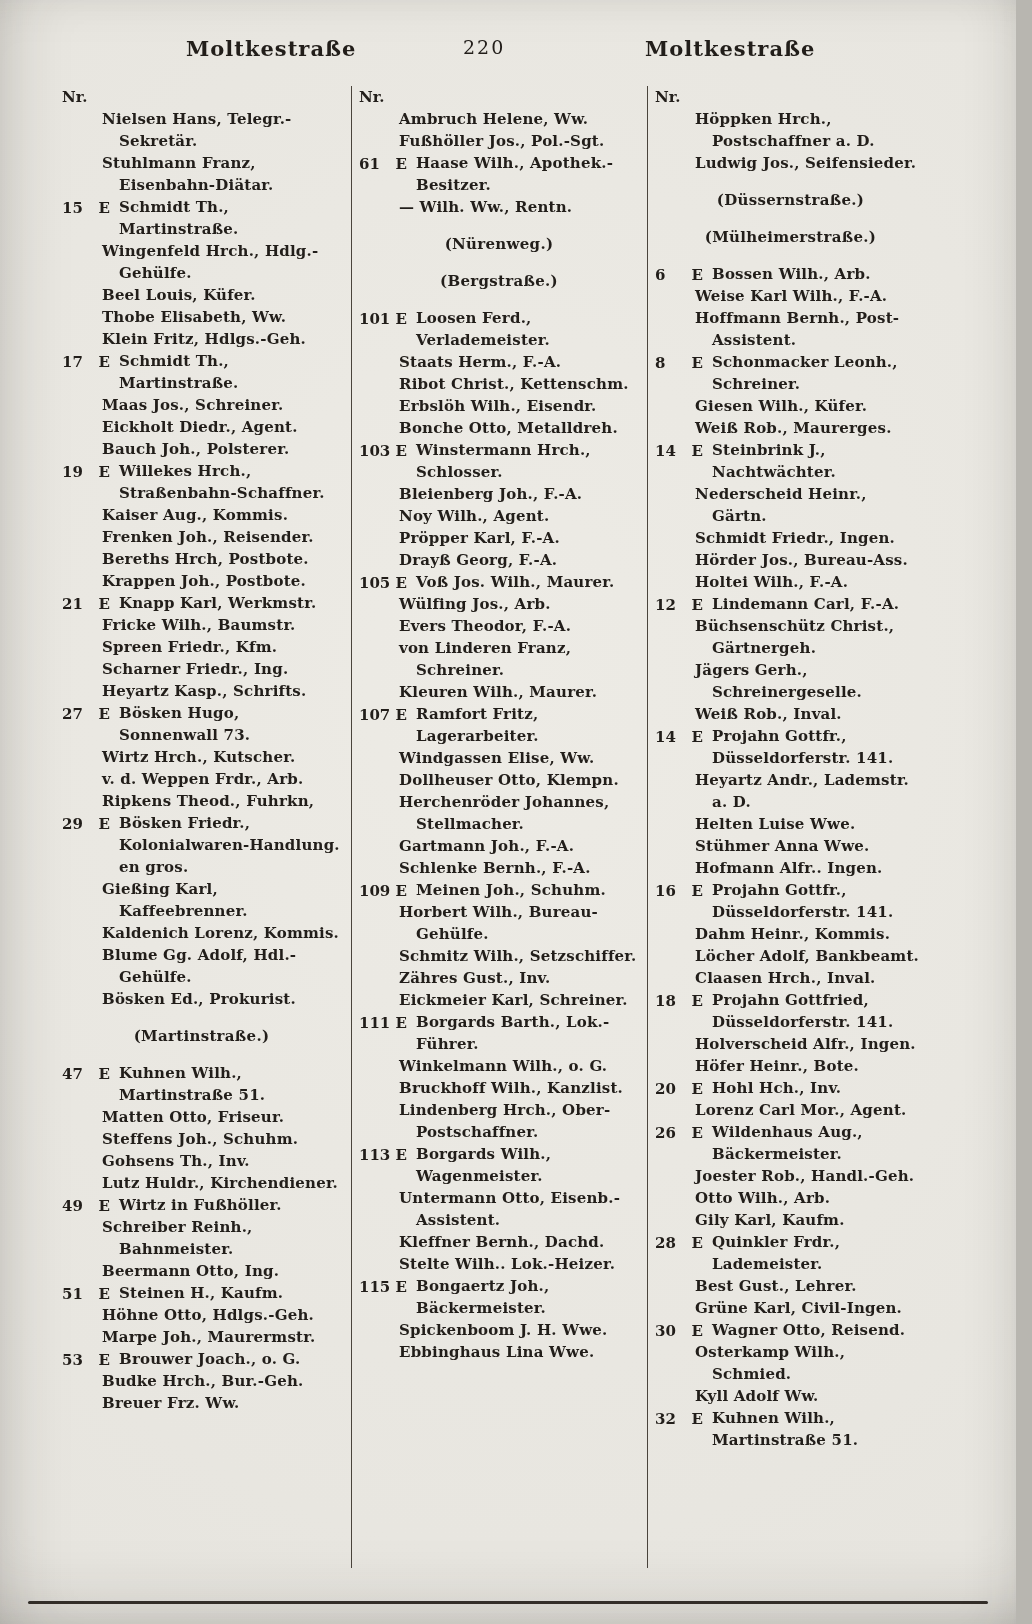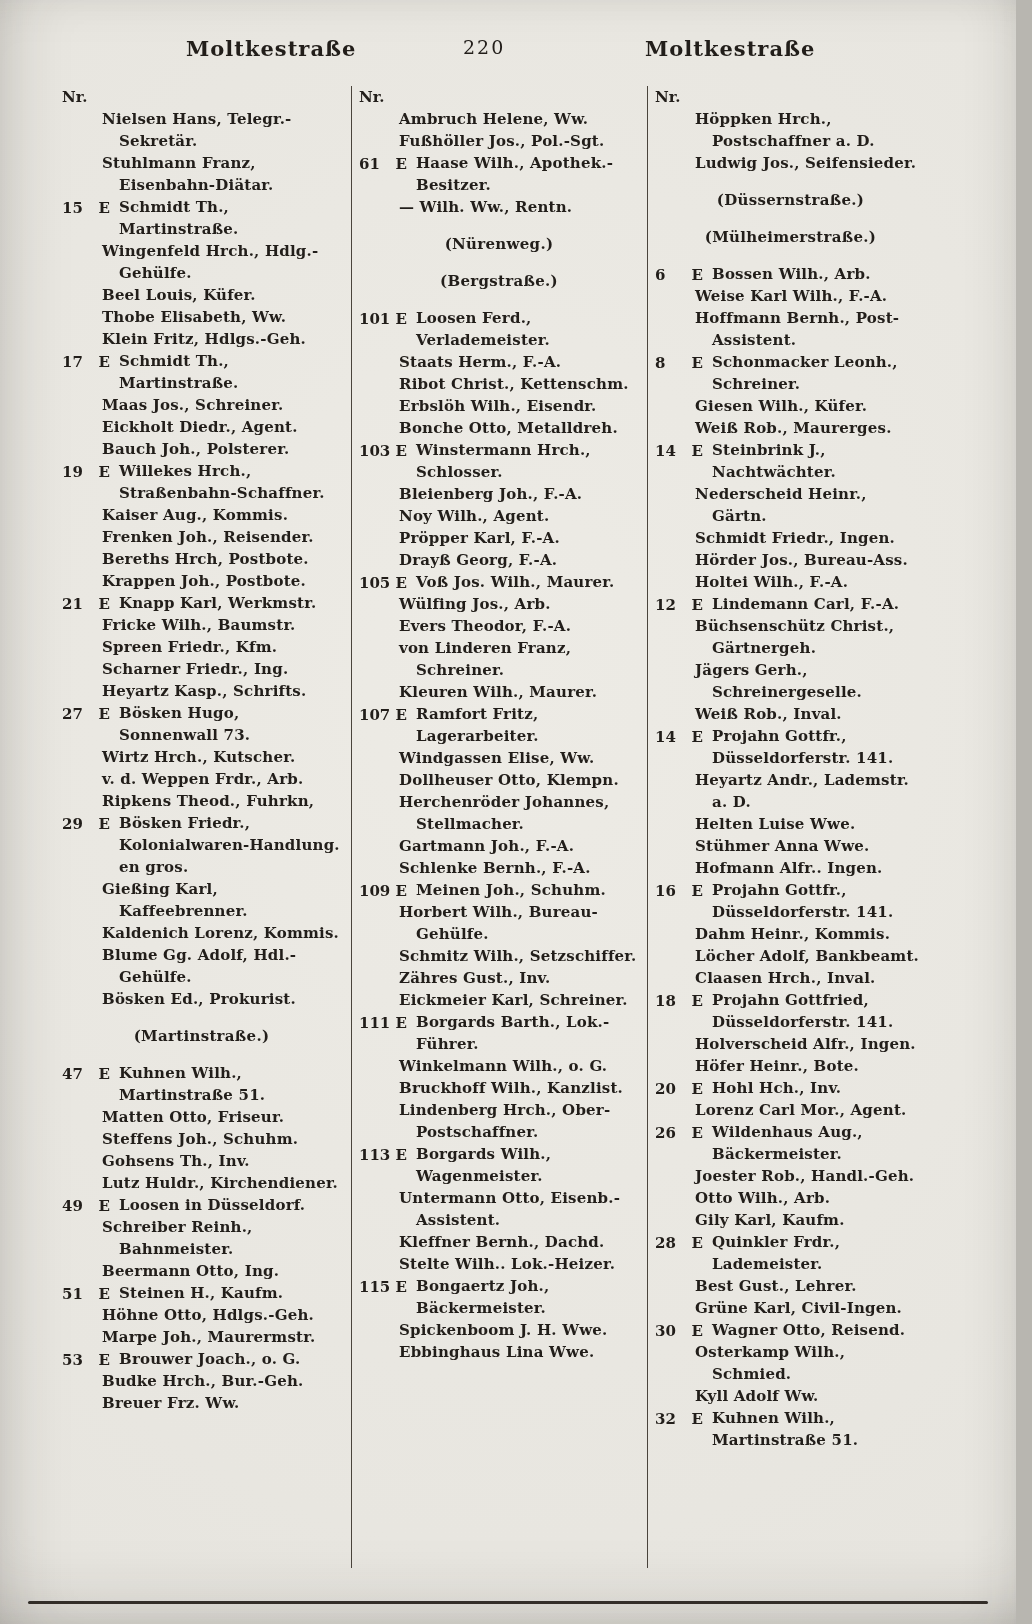--- a/index.html
+++ b/index.html
@@ -142,21 +142,21 @@
             <span class="hn">47</span>
             <span class="own">E</span>
           </span><span class="etext">Kuhnen Wilh., Martinstraße 51.</span></div>
         <div class="entry"><span class="etext">Matten Otto, Friseur.</span></div>
         <div class="entry"><span class="etext">Steffens Joh., Schuhm.</span></div>
         <div class="entry"><span class="etext">Gohsens Th., Inv.</span></div>
         <div class="entry"><span class="etext">Lutz Huldr., Kirchendiener.</span></div>
         <div class="entry numbered"><span class="pre">
             <span class="hn">49</span>
             <span class="own">E</span>
-          </span><span class="etext">Loosen in Düsseldorf.</span></div>
+          </span><span class="etext">Wirtz in Fußhöller.</span></div>
         <div class="entry"><span class="etext">Schreiber Reinh., Bahnmeister.</span></div>
         <div class="entry"><span class="etext">Beermann Otto, Ing.</span></div>
         <div class="entry numbered"><span class="pre">
             <span class="hn">51</span>
             <span class="own">E</span>
           </span><span class="etext">Steinen H., Kaufm.</span></div>
         <div class="entry"><span class="etext">Höhne Otto, Hdlgs.-Geh.</span></div>
         <div class="entry"><span class="etext">Marpe Joh., Maurermstr.</span></div>
         <div class="entry numbered"><span class="pre">
             <span class="hn">53</span>

